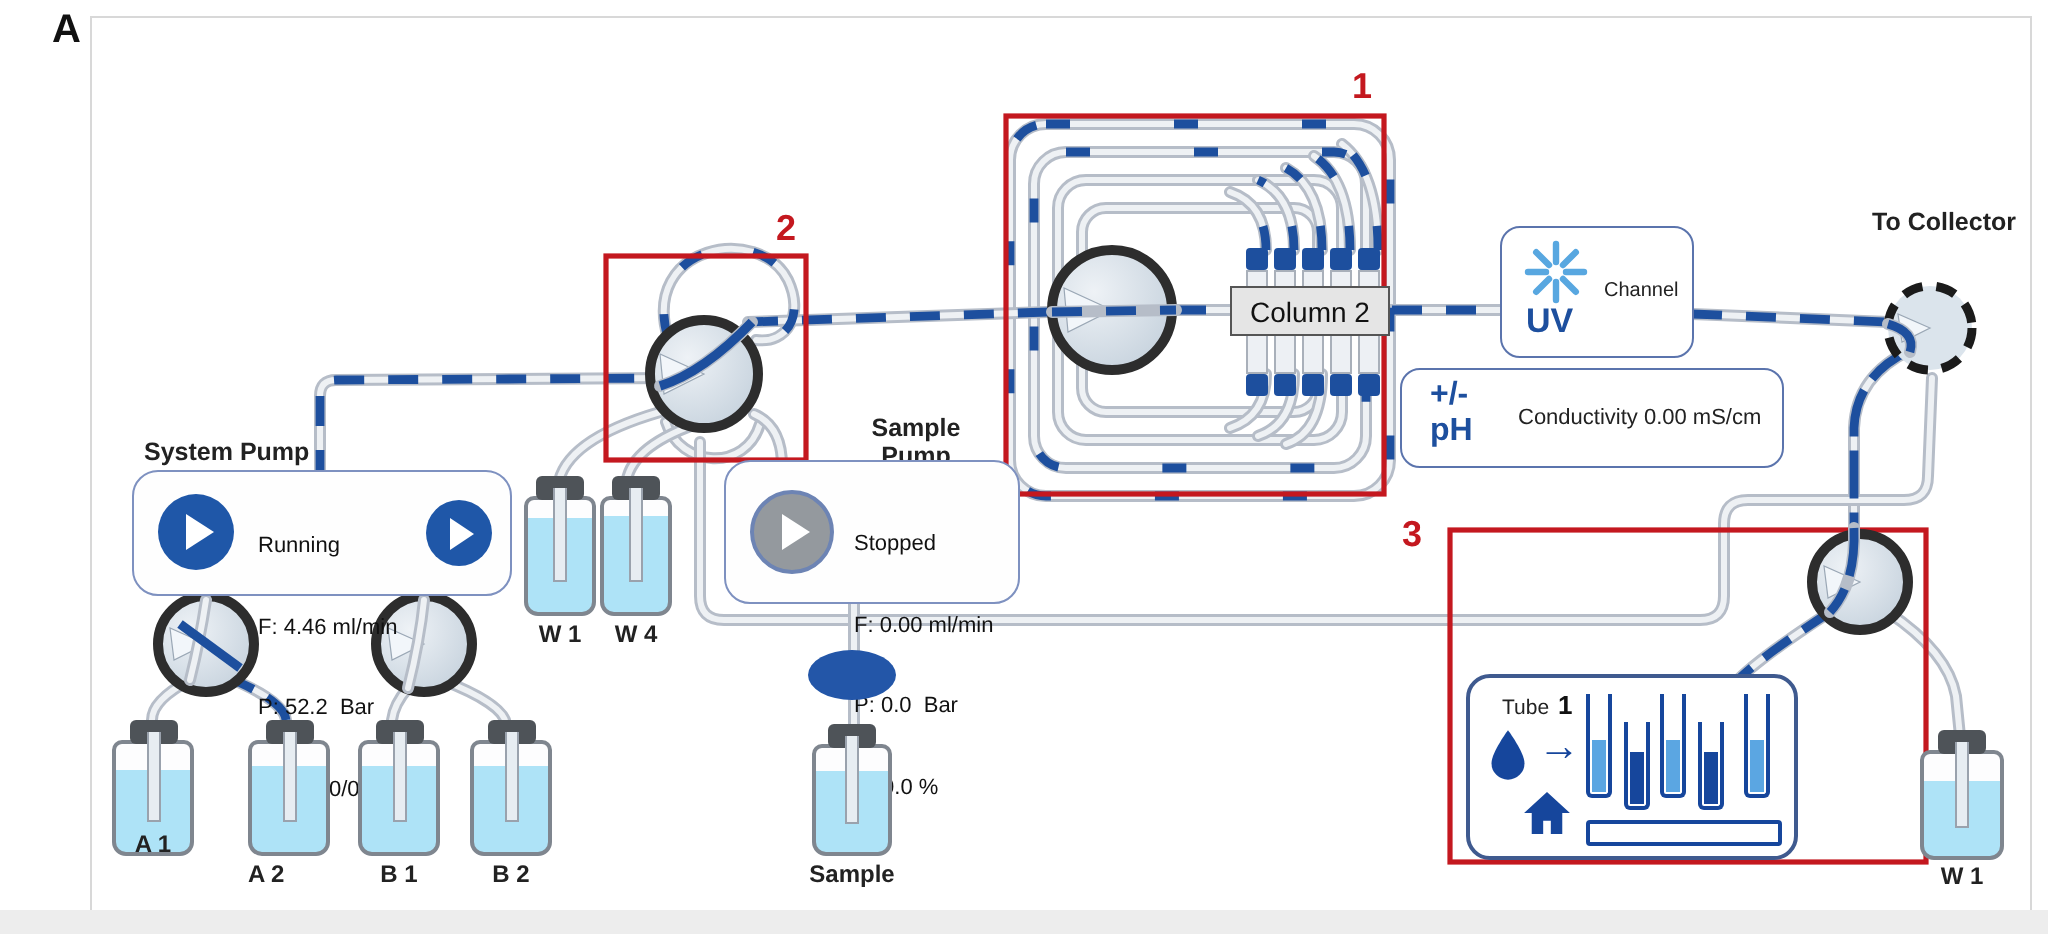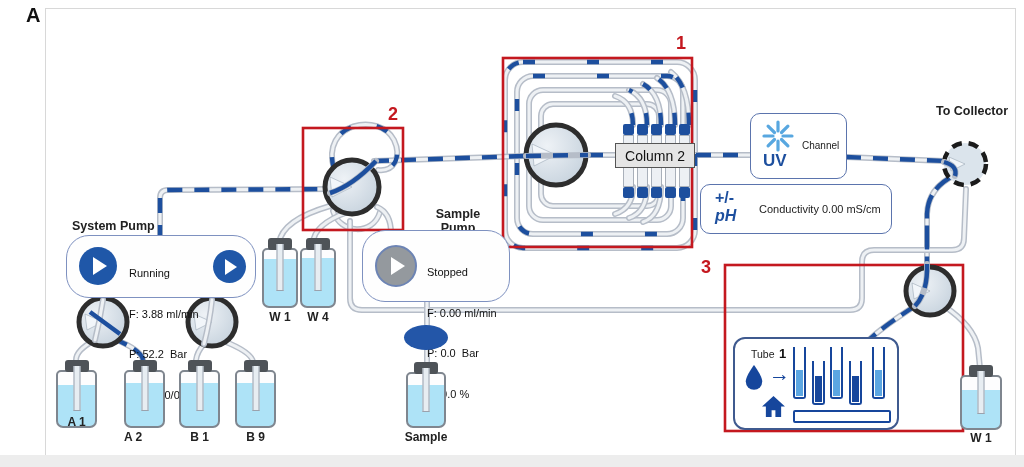--- a/index.html
+++ b/index.html
@@ -15,21 +15,21 @@
   .flow{fill:none;stroke:#1d4f9e;stroke-width:4.4;stroke-dasharray:15 12;}
   .flowheavy{fill:none;stroke:#1d4f9e;stroke-width:4.4;stroke-dasharray:24 7;}
   .flowmid{fill:none;stroke:#1d4f9e;stroke-width:4.4;stroke-dasharray:16 8;}
   .flowsparse{fill:none;stroke:#1d4f9e;stroke-width:4.4;stroke-dasharray:12 26;}
   .flowsparse2{fill:none;stroke:#1d4f9e;stroke-width:4.4;stroke-dasharray:12 52;}
   .flowsolid{fill:none;stroke:#1d4f9e;stroke-width:4.6;}
   .redbox{fill:none;stroke:#c4181f;stroke-width:2.6;}
   .valvec{stroke:#2d2d2d;stroke-width:5;}
   .wedge{fill:#f2f6fa;stroke:#9aa7b5;stroke-width:.6;}
   .rednum{color:#c4181f;font-size:18px;font-weight:bold;}
-  .panel{border:1.6px solid #7e91c0;border-radius:23px;background:#fefefe;box-sizing:border-box;}
+  .panel{border:1.6px solid #7e91c0;border-radius:13px;background:#fefefe;box-sizing:border-box;}
   .ptitle{font-size:12.5px;font-weight:bold;color:#222;}
   .ptext{font-size:11px;line-height:13.5px;color:#111;white-space:pre;}
   .play{border-radius:50%;position:absolute;}
   .play.blue{background:#1f57a8;}
   .play.gray{background:#94999e;border:2px solid #6d84b4;box-sizing:border-box;}
   .play::after{content:'';position:absolute;left:36%;top:26%;width:0;height:0;
     border-top:9px solid transparent;border-bottom:9px solid transparent;border-left:14px solid #fff;}
   .play.small::after{border-top-width:8px;border-bottom-width:8px;border-left-width:12px;}
   .bottle{border:2px solid #7f868f;border-radius:5px 5px 7px 7px;box-sizing:border-box;
     background:linear-gradient(to bottom,#fdfdfe 0 var(--lvl,26%),#aee3f7 var(--lvl,26%) 100%);}
@@ -210,21 +210,21 @@
 
 <div class="abs rednum" style="left:676px;top:33px;">1</div>
 <div class="abs rednum" style="left:388px;top:104px;">2</div>
 <div class="abs rednum" style="left:701px;top:257px;">3</div>
 
 <div class="abs ptitle" style="left:72px;top:219px;">System Pump</div>
 <div class="abs panel" style="left:66px;top:235px;width:190px;height:63px;">
   <div class="play blue" style="left:12px;top:11px;width:38px;height:38px;"></div>
   <div class="abs ptext" style="left:62px;top:4px;">
     <div>Running</div>
-    <div>F: 3.88 ml/min</div>
+    <div>F: 4.46 ml/min</div>
     <div>P: 52.2  Bar</div>
     <div>C: 100.0/0.0 %</div>
   </div>
   <div class="play blue small" style="left:146px;top:14px;width:33px;height:33px;"></div>
 </div>
 
 <div class="abs ptitle" style="left:425px;top:195px;width:66px;text-align:center;margin-top:12px;">Sample Pump</div>
 <div class="abs panel" style="left:362px;top:230px;width:148px;height:72px;">
   <div class="play gray" style="left:12px;top:14px;width:42px;height:42px;"></div>
   <div class="abs ptext" style="left:64px;top:8px;">
@@ -266,21 +266,21 @@
       <line x1="20.5" y1="20.5" x2="26.9" y2="26.9"></line>
         <line x1="13.5" y1="20.5" x2="7.1" y2="26.9"></line>
     </g>
   </svg>
   <div class="abs uvlabel" style="left:12px;top:37px;">UV</div>
   <div class="abs chlabel" style="left:51px;top:26px;">Channel</div>
 </div>
 
 <div class="abs condbox" style="left:700px;top:184px;width:192px;height:50px;">
   <div class="abs phsign" style="left:14px;top:4px;">+/-</div>
-  <div class="abs phsign" style="left:14px;top:22px;font-style:italic;">pH</div>
+  <div class="abs phsign" style="left:14px;top:22px;">pH</div>
   <div class="abs condread" style="left:58px;top:18px;">Conductivity 0.00 mS/cm</div>
 </div>
 
 <div class="abs collectorlbl" style="left:924px;top:104px;width:96px;">To Collector</div>
 
 <div class="abs fracpanel" style="left:733px;top:337px;width:166px;height:93px;">
   <div class="abs" style="left:16px;top:5px;">
     <span class="tubelbl">Tube</span>
     <span class="tubenum">1</span>
   </div>
@@ -340,17 +340,17 @@
     <div class="dip"></div>
   </div>
 <div class="abs bottle" style="left:960px;top:375px;width:42px;height:55px;--lvl:26%;">
     <div class="cap"></div>
     <div class="dip"></div>
   </div>
 
 <div class="abs blabel" style="left:56px;top:415px;width:41px;text-align:center;">A 1</div>
 <div class="abs blabel" style="left:124px;top:430px;width:41px;">A 2</div>
 <div class="abs blabel" style="left:179px;top:430px;width:41px;text-align:center;">B 1</div>
-<div class="abs blabel" style="left:235px;top:430px;width:41px;text-align:center;">B 9</div>
+<div class="abs blabel" style="left:235px;top:430px;width:41px;text-align:center;">B 2</div>
 <div class="abs blabel" style="left:262px;top:310px;width:36px;text-align:center;">W 1</div>
 <div class="abs blabel" style="left:300px;top:310px;width:36px;text-align:center;">W 4</div>
 <div class="abs blabel" style="left:398px;top:430px;width:56px;text-align:center;">Sample</div>
 <div class="abs blabel" style="left:960px;top:431px;width:42px;text-align:center;">W 1</div>
 
 </body></html>

